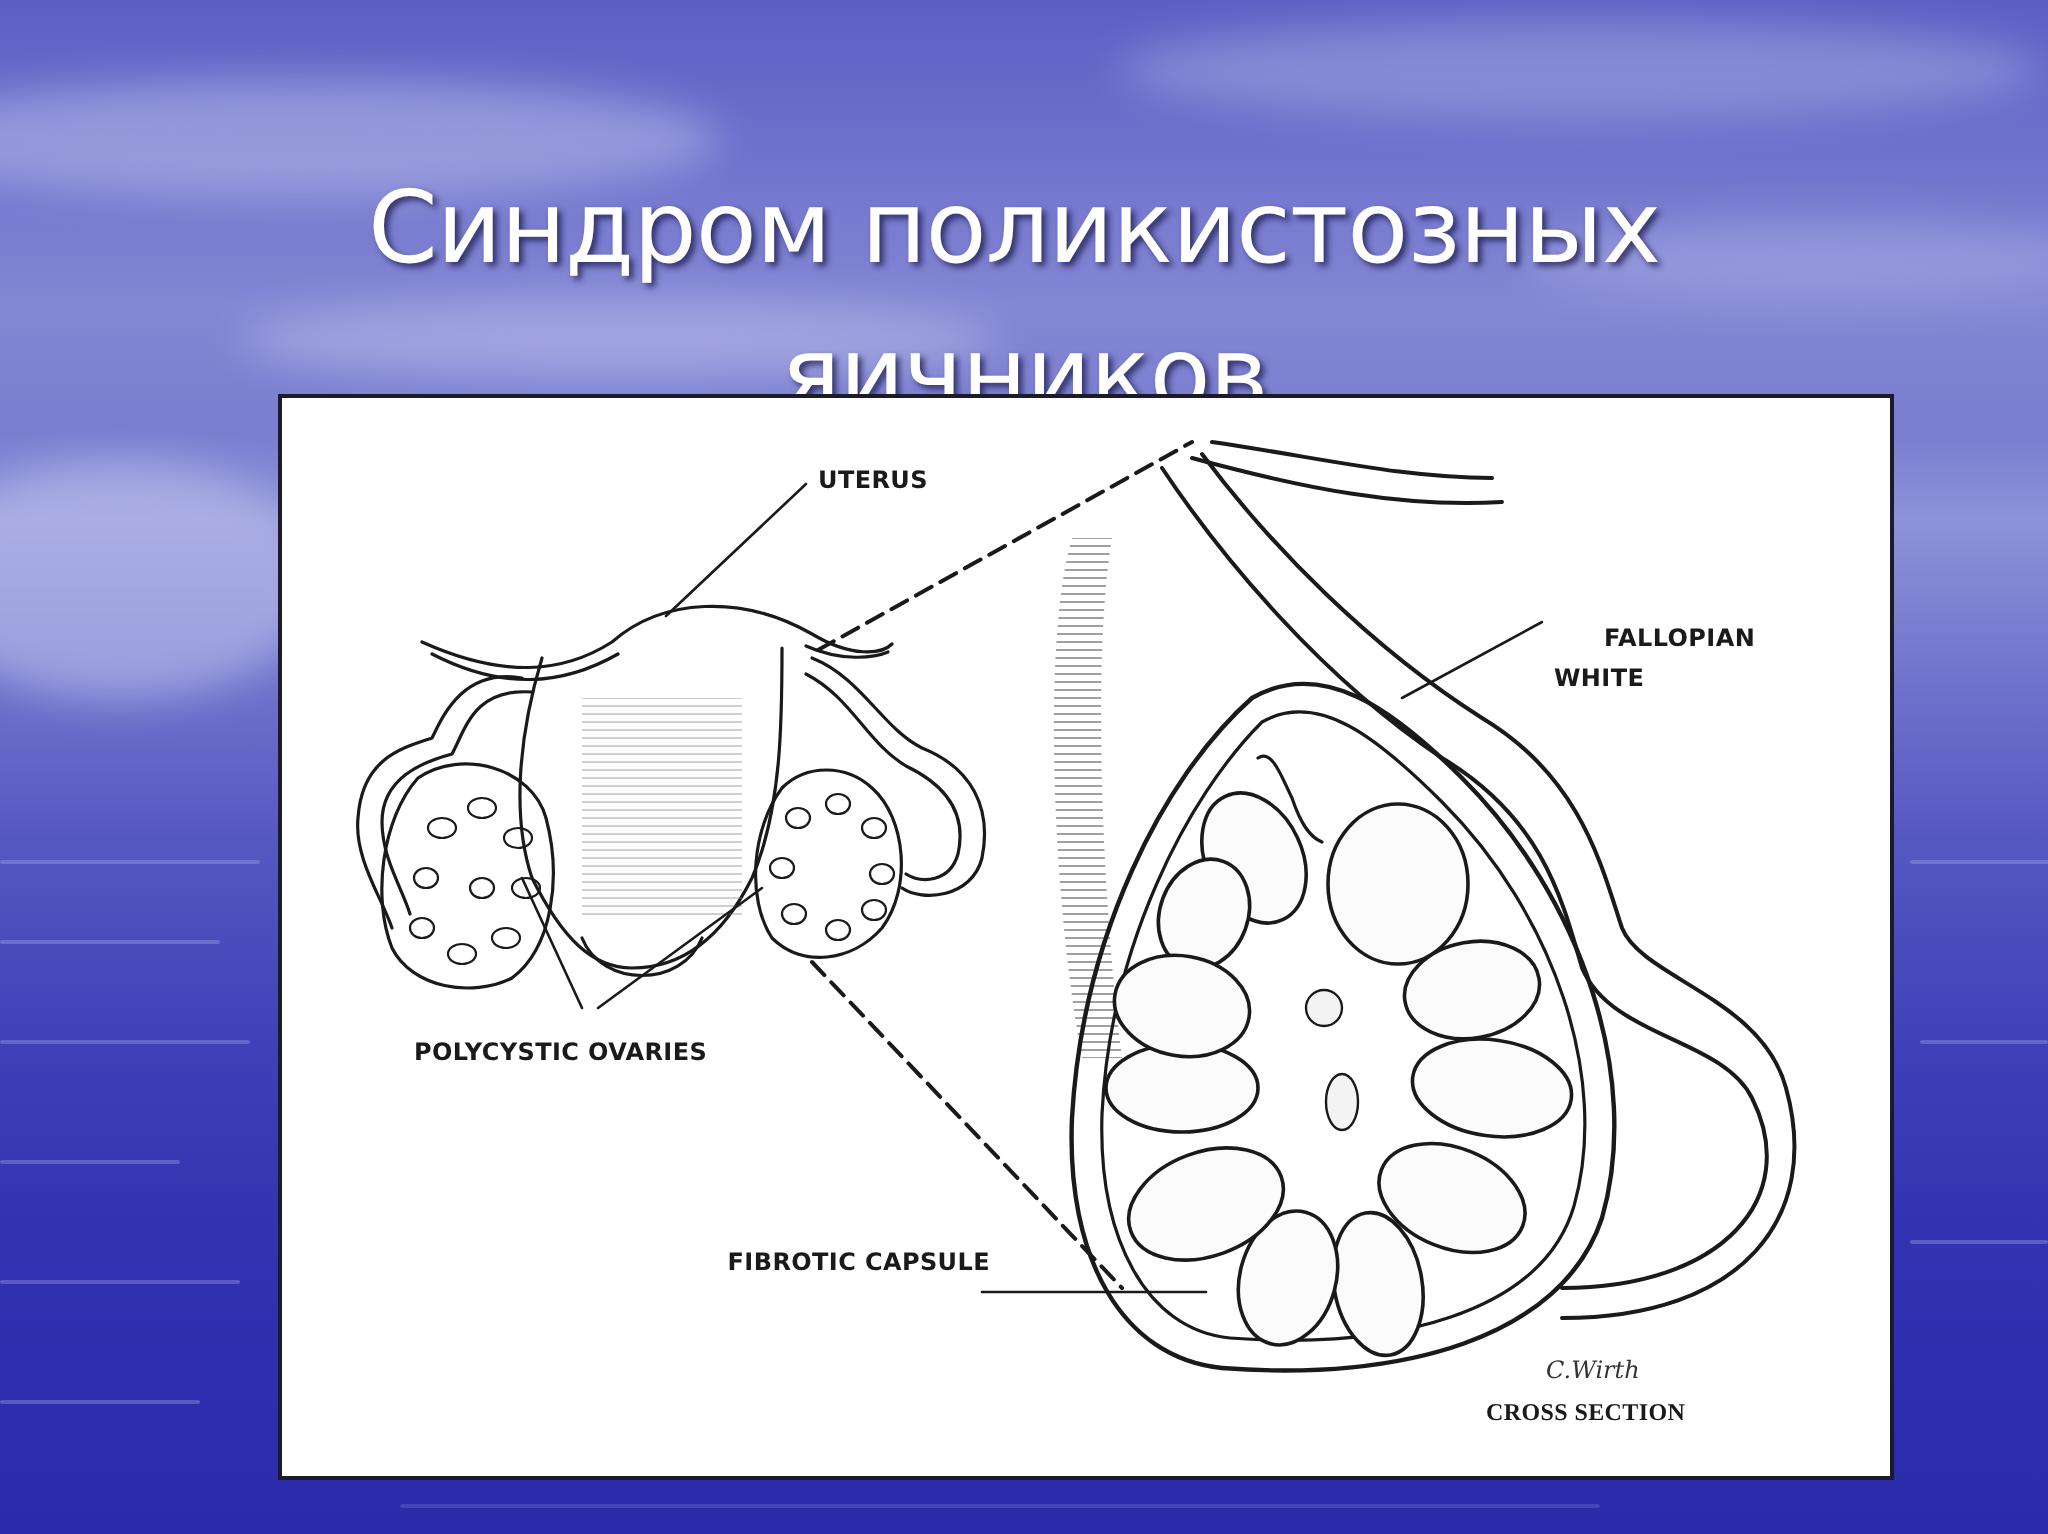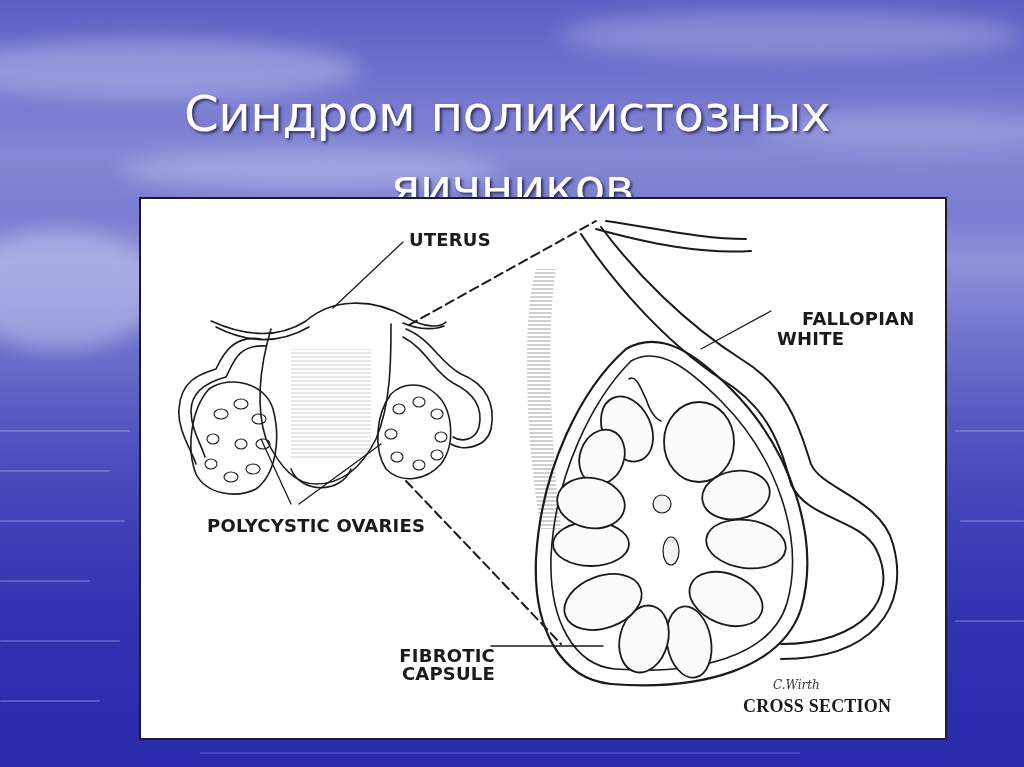--- a/index.html
+++ b/index.html
@@ -25,21 +25,21 @@
   }
   .title.l1 { top: 55px; left: -5px; }
   .title.l2 { top: 128px; left: 0px; }
   .figure {
     position: absolute; left: 139px; top: 197px; width: 808px; height: 543px;
     background: #ffffff; border: 2px solid #1b1b2a; box-sizing: border-box;
   }
   .figure svg { position: absolute; left: 0; top: 0; }
   .label {
     position: absolute; font-family: "DejaVu Sans", sans-serif; font-weight: bold;
-    font-size: 18px; color: #1a1a1a; line-height: 18px; letter-spacing: 0.2px;
+    font-size: 12px; color: #1a1a1a; line-height: 18px; letter-spacing: 0.2px;
   }
   .label.right { text-align: right; }
 </style>
 </head>
 <body>
 
 <div>
   <div class="sky-streak" style="left:-60px;top:40px;width:420px;height:60px;"></div>
   <div class="sky-streak" style="left:120px;top:150px;width:380px;height:40px;"></div>
   <div class="sky-streak" style="left:560px;top:10px;width:460px;height:50px;opacity:.35"></div>
@@ -165,15 +165,15 @@
 
     <path d="M488 180 C495 175 500 190 505 200 C510 215 515 220 520 222" stroke-width="1.6"></path>
 
     <text x="632" y="490" font-family="DejaVu Serif, serif" font-style="italic" font-size="12" fill="#333" stroke="none">C.Wirth</text>
   </svg>
 
   <div class="label" style="left:268px;top:32px;">UTERUS</div>
   <div class="label" style="left:636px;top:111px;margin-left:25px;">FALLOPIAN</div>
   <div class="label" style="left:636px;top:131px;">WHITE</div>
   <div class="label" style="left:66px;top:318px;">POLYCYSTIC OVARIES</div>
-  <div class="label right" style="left:160px;top:448px;width:194px;">FIBROTIC CAPSULE</div>
+  <div class="label right" style="left:160px;top:423px;width:194px;">FIBROTIC CAPSULE</div>
   <div class="label" style="left:602px;top:498px;font-family:Liberation Serif, serif;">CROSS SECTION</div>
 </div>
 
 </body></html>

